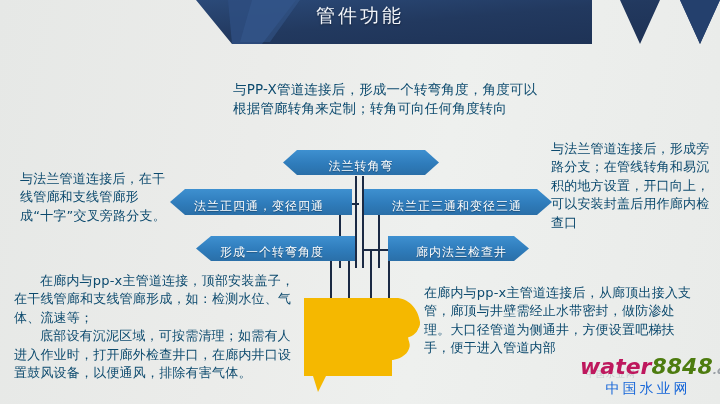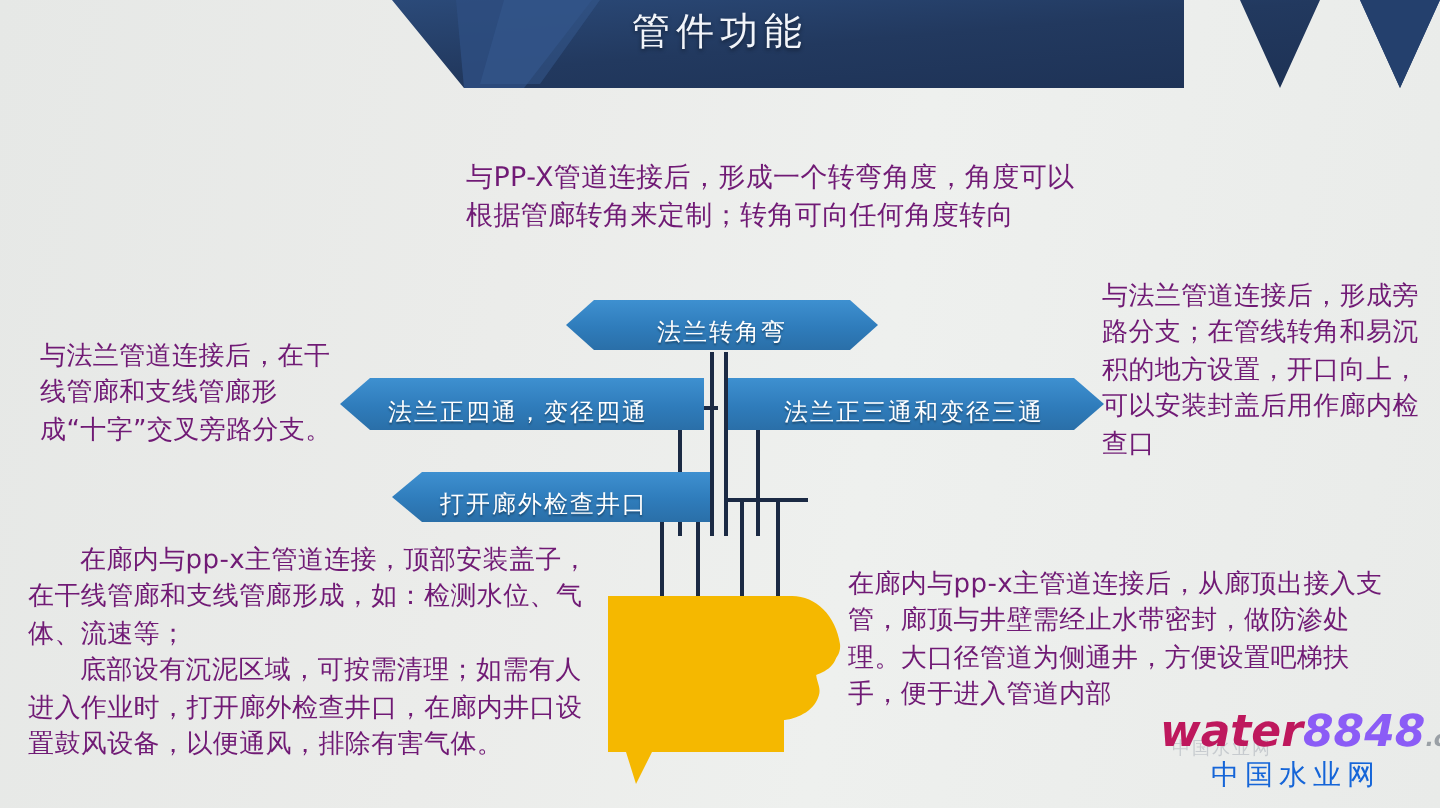--- a/index.html
+++ b/index.html
@@ -17,21 +17,21 @@
   .banner-title{
     position:absolute;left:0;top:3px;width:720px;text-align:center;
     color:#f2f5fa;font-size:19px;letter-spacing:3px;
     font-family:"DejaVu Serif","Liberation Serif",serif;
     text-shadow:0 1px 2px rgba(0,0,0,.45);
     white-space:nowrap;
   }
 
   
   .txt{
-    position:absolute;color:#701a75;
+    position:absolute;color:#0c4a6e;
     font-family:"DejaVu Sans","Liberation Sans",sans-serif;
     line-height:1.42;letter-spacing:.2px;
   }
   .txt p{margin:0;}
   .indent{text-indent:2em;}
 
   
   .chev{
     position:absolute;display:flex;align-items:flex-end;
     color:#fff;font-size:12px;letter-spacing:1px;white-space:nowrap;
@@ -65,21 +65,21 @@
   .hline{position:absolute;background:#1b2a44;height:2px;}
 
   
   .head{position:absolute;left:296px;top:296px;width:150px;height:108px;}
 
   
   .wm{position:absolute;left:580px;top:356px;width:136px;text-align:center;line-height:1;}
   .wm-row1{font-family:"DejaVu Sans","Liberation Sans",sans-serif;font-weight:bold;
            font-size:22px;font-style:italic;white-space:nowrap;}
   .wm-w{color:#be185d;font-style:italic;}
-  .wm-n{color:#8b5cf6;}
+  .wm-n{color:#4d7c0f;}
   .wm-c{color:#9aa0a6;font-size:11px;}
   .wm-row2{color:#1565d8;font-size:14px;letter-spacing:3px;margin-top:3px;
            font-family:"DejaVu Sans","Liberation Sans",sans-serif;white-space:nowrap;}
   .wm-ghost{position:absolute;left:586px;top:368px;color:#b9bec4;font-size:9px;
             letter-spacing:1px;white-space:nowrap;opacity:.7;}
 </style>
 </head>
 <body>
 
 <div id="stage">
@@ -142,23 +142,26 @@
 
   <div class="chev arr-l" style="left:170px;top:189px;width:182px;height:26px;">
     <span>法兰正四通，变径四通</span>
   </div>
 
   <div class="chev arr-r" style="left:364px;top:189px;width:188px;height:26px;">
     <span>法兰正三通和变径三通</span>
   </div>
 
   <div class="chev arr-l" style="left:196px;top:236px;width:159px;height:25px;">
-    <span>打开廊外检查井口</span>
+    <span>形成一个转弯角度</span>
   </div>
 
+  <div class="chev arr-r" style="left:388px;top:236px;width:141px;height:25px;">
+    <span>廊内法兰检查井</span>
+  </div>
 
   <div class="txt" style="left:233px;top:80px;width:312px;font-size:13.5px;">
     <p>与PP-X管道连接后，形成一个转弯角度，角度可以根据管廊转角来定制；转角可向任何角度转向</p>
   </div>
 
   <div class="txt" style="left:551px;top:140px;width:165px;font-size:13px;">
     <p>与法兰管道连接后，形成旁路分支；在管线转角和易沉积的地方设置，开口向上，可以安装封盖后用作廊内检查口</p>
   </div>
 
   <div class="txt" style="left:20px;top:170px;width:150px;font-size:13px;">

